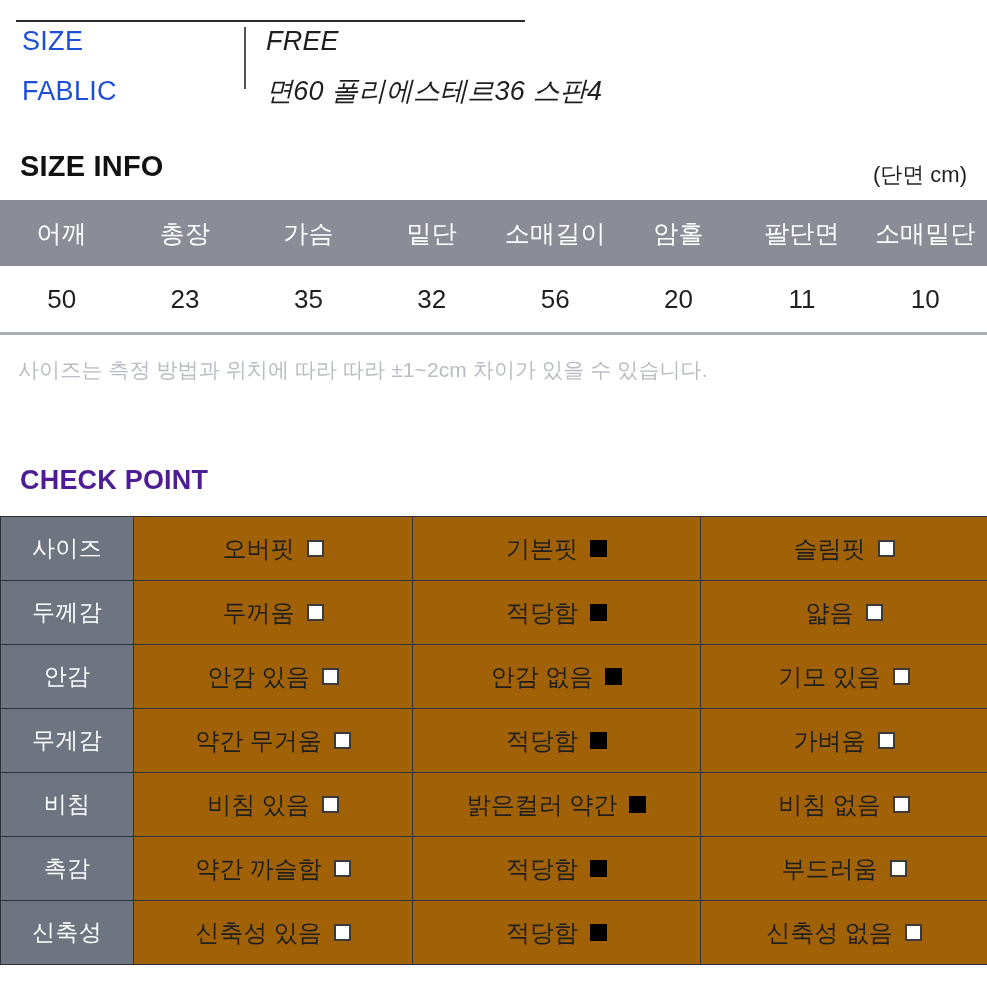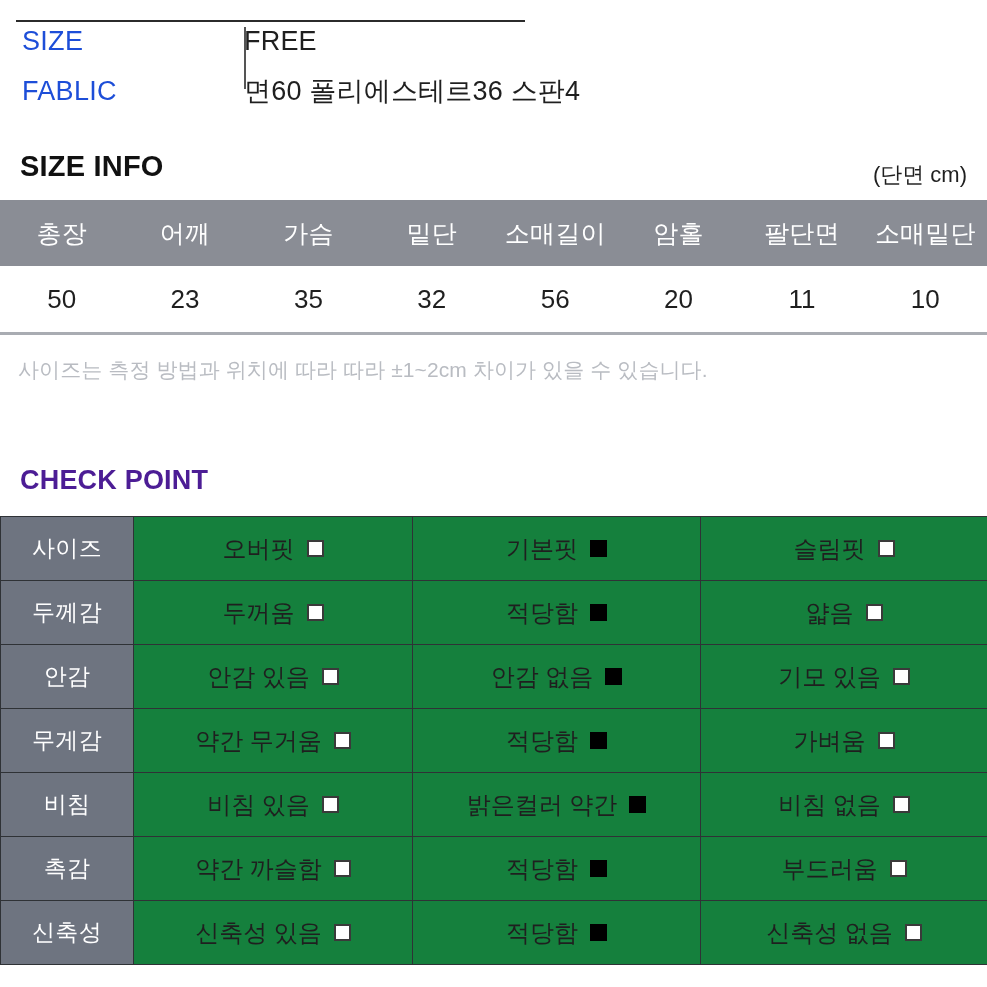--- a/index.html
+++ b/index.html
@@ -61,24 +61,26 @@
   .spec-label {
     width: 244px;
     padding-left: 22px;
     box-sizing: border-box;
     font-size: 27px;
     font-weight: 400;
     color: #1d4ed8;
     letter-spacing: 0.3px;
   }
   .spec-value {
+    padding-left: 22px;
     font-size: 27px;
     font-weight: 400;
     color: #1f1f1f;
     letter-spacing: 0.2px;
+    font-style: italic;
   }
 
   
   .sizeinfo-heading {
     position: absolute;
     left: 20px;
     top: 150px;
     font-size: 29px;
     font-weight: 700;
     color: #111111;
@@ -173,21 +175,21 @@
   .cp-label {
     width: 133px;
     background: #6e7480;
     color: #ffffff;
     text-align: center;
     vertical-align: middle;
     font-size: 23px;
     letter-spacing: 0.3px;
   }
   .cp-opt {
-    background: #15803d;
+    background: #a16207;
     text-align: center;
     vertical-align: middle;
     font-size: 24px;
     color: #1f1f1f;
   }
   .cp-col-1 { width: 279px; }
   .cp-col-2 { width: 288px; }
   .cp-col-3 { width: 287px; }
 
   .opt-inner {
@@ -233,22 +235,22 @@
       </div>
 
     </div>
   </div>
 
   <div class="sizeinfo-heading">SIZE INFO</div>
   <div class="sizeinfo-unit">(단면 cm)</div>
 
   <div class="size-table">
     <div class="size-head">
+      <div class="cell">어깨</div>
       <div class="cell">총장</div>
-      <div class="cell">어깨</div>
       <div class="cell">가슴</div>
       <div class="cell">밑단</div>
       <div class="cell">소매길이</div>
       <div class="cell">암홀</div>
       <div class="cell">팔단면</div>
       <div class="cell">소매밑단</div>
     </div>
     <div class="size-body">
       <div class="cell">50</div>
       <div class="cell">23</div>

